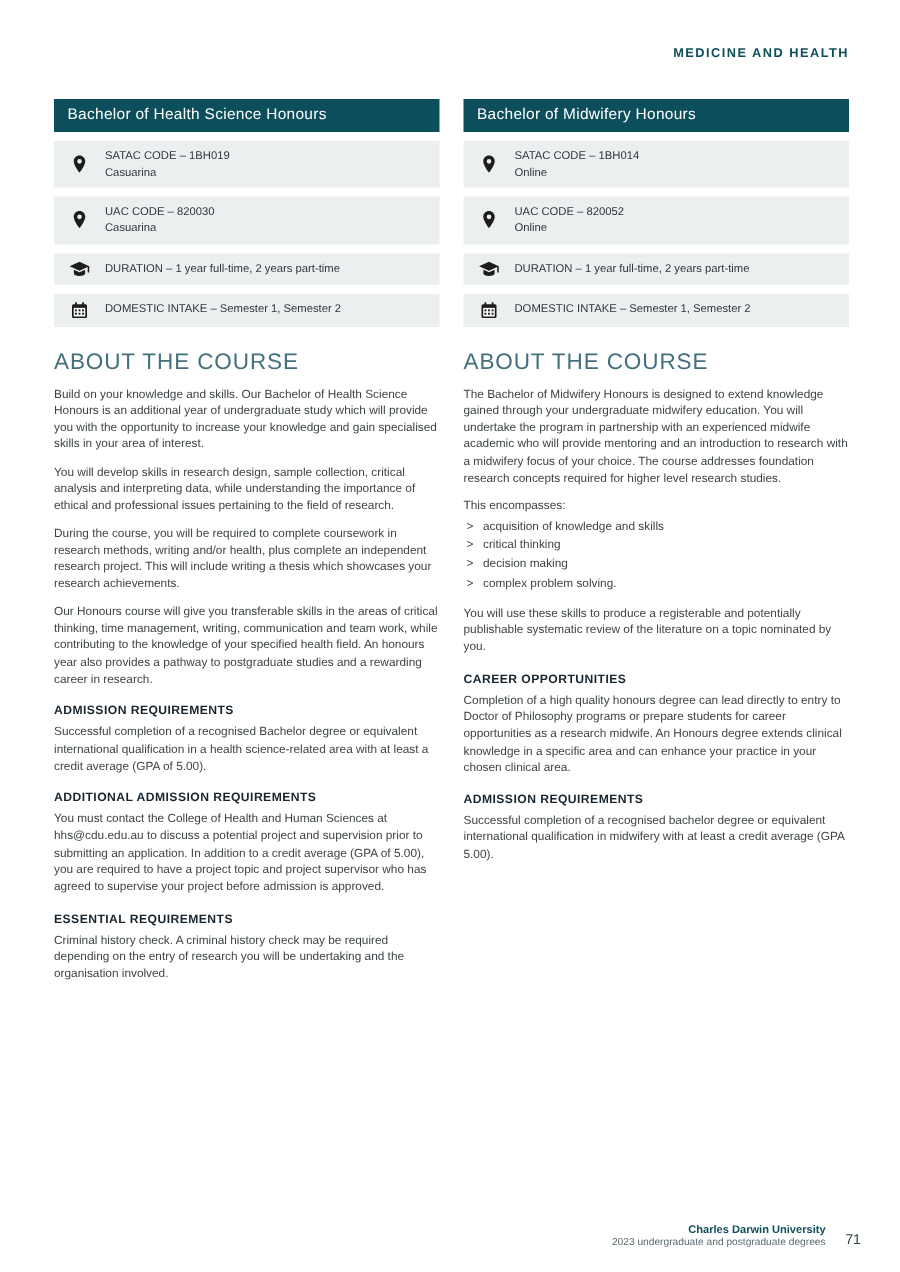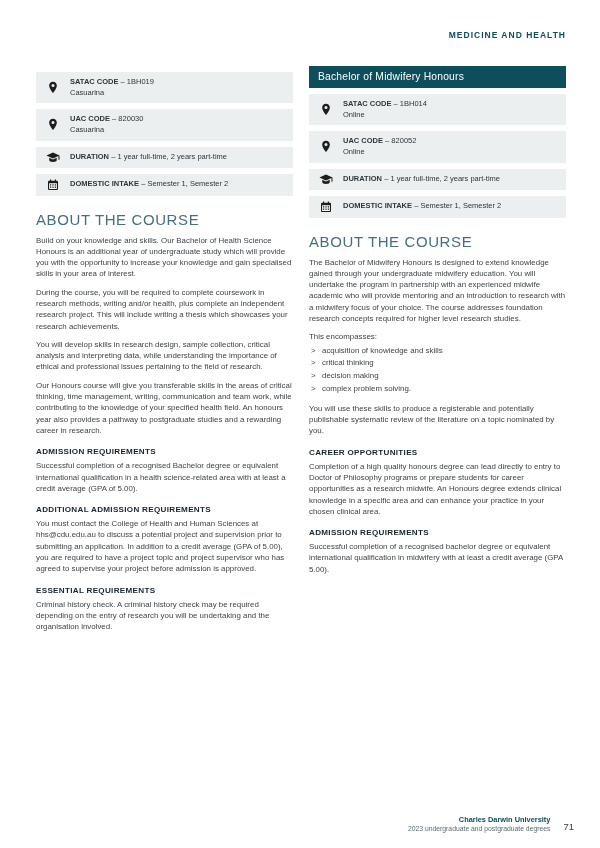--- a/index.html
+++ b/index.html
@@ -37,21 +37,21 @@
     background:#eceff0;
     margin-top:6px;
     padding:5px 9px;
     display:flex;
     align-items:center;
     gap:9px;
     min-height:21px;
   }
   .info-icon { width:16px; display:flex; justify-content:center; flex:0 0 16px; }
   .info-text { font-size:7.5px; line-height:1.35; color:#2f3539; }
-  .info-label { font-weight:bold; }
+  .info-label { font-weight:normal; }
   .info-sub { margin-top:1px; }
 
   .section-heading {
     color:#44707e;
     font-size:15px;
     font-weight:400;
     letter-spacing:0.6px;
     margin:15px 0 7px;
   }
   .sub-heading {
@@ -87,20 +87,21 @@
 </head>
 <body>
 
 <div class="page">
 
   <div class="top-label">MEDICINE AND HEALTH</div>
 
   <div class="columns">
 
     <div class="col">
+      <div class="course-header">Bachelor of Health Science Honours</div>
 
       <div class="info-row">
         <span class="info-icon">
           <svg width="10" height="13" viewBox="0 0 24 30">
               <path fill="#1d1d1b" d="M12 1C6.9 1 2.8 5.1 2.8 10.2c0 7 9.2 18.2 9.2 18.2s9.2-11.2 9.2-18.2C21.2 5.1 17.1 1 12 1zm0 13a3.7 3.7 0 1 1 0-7.4 3.7 3.7 0 0 1 0 7.4z"></path>
             </svg>
         </span>
         <div class="info-text">
           <div><span class="info-label">SATAC CODE</span> <span>– 1BH019</span></div>
           <div class="info-sub">Casuarina</div>
@@ -148,22 +149,22 @@
               </g>
             </svg>
         </span>
         <div class="info-text">
           <div><span class="info-label">DOMESTIC INTAKE</span> <span>– Semester 1, Semester 2</span></div>
         </div>
       </div>
 
       <div class="section-heading">ABOUT THE COURSE</div>
       <p class="body">Build on your knowledge and skills. Our Bachelor of Health Science Honours is an additional year of undergraduate study which will provide you with the opportunity to increase your knowledge and gain specialised skills in your area of interest.</p>
+      <p class="body">You will develop skills in research design, sample collection, critical analysis and interpreting data, while understanding the importance of ethical and professional issues pertaining to the field of research.</p>
       <p class="body">During the course, you will be required to complete coursework in research methods, writing and/or health, plus complete an independent research project. This will include writing a thesis which showcases your research achievements.</p>
-      <p class="body">You will develop skills in research design, sample collection, critical analysis and interpreting data, while understanding the importance of ethical and professional issues pertaining to the field of research.</p>
       <p class="body">Our Honours course will give you transferable skills in the areas of critical thinking, time management, writing, communication and team work, while contributing to the knowledge of your specified health field. An honours year also provides a pathway to postgraduate studies and a rewarding career in research.</p>
 
       <div class="sub-heading">ADMISSION REQUIREMENTS</div>
       <p class="body">Successful completion of a recognised Bachelor degree or equivalent international qualification in a health science-related area with at least a credit average (GPA of 5.00).</p>
 
       <div class="sub-heading">ADDITIONAL ADMISSION REQUIREMENTS</div>
       <p class="body">You must contact the College of Health and Human Sciences at hhs@cdu.edu.au to discuss a potential project and supervision prior to submitting an application. In addition to a credit average (GPA of 5.00), you are required to have a project topic and project supervisor who has agreed to supervise your project before admission is approved.</p>
 
       <div class="sub-heading">ESSENTIAL REQUIREMENTS</div>
       <p class="body">Criminal history check. A criminal history check may be required depending on the entry of research you will be undertaking and the organisation involved.</p>

